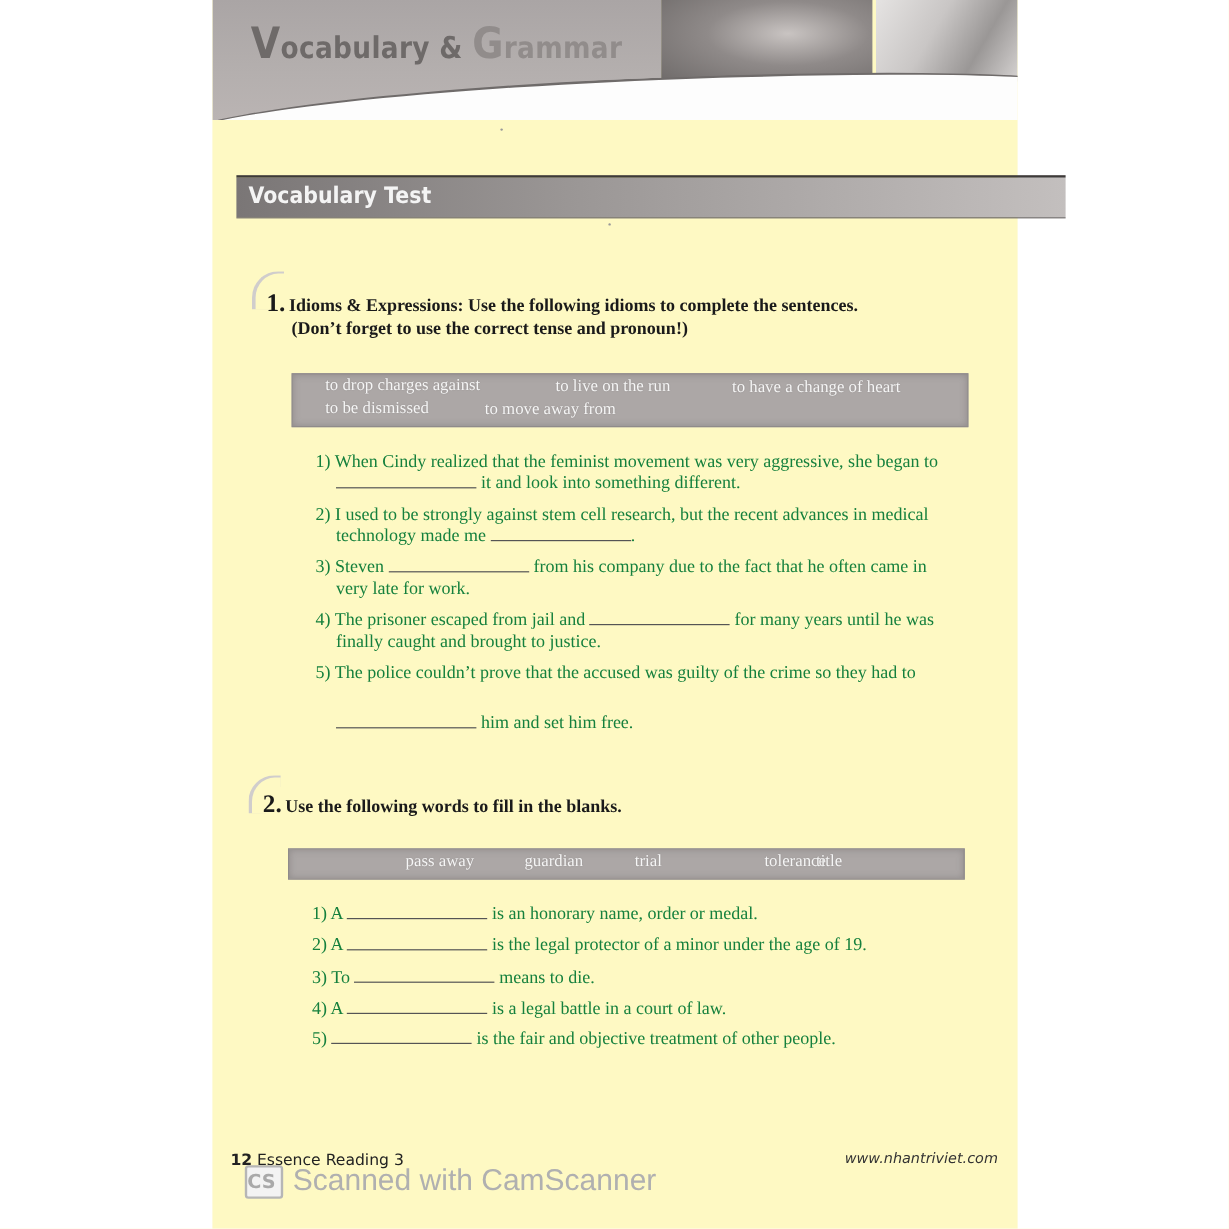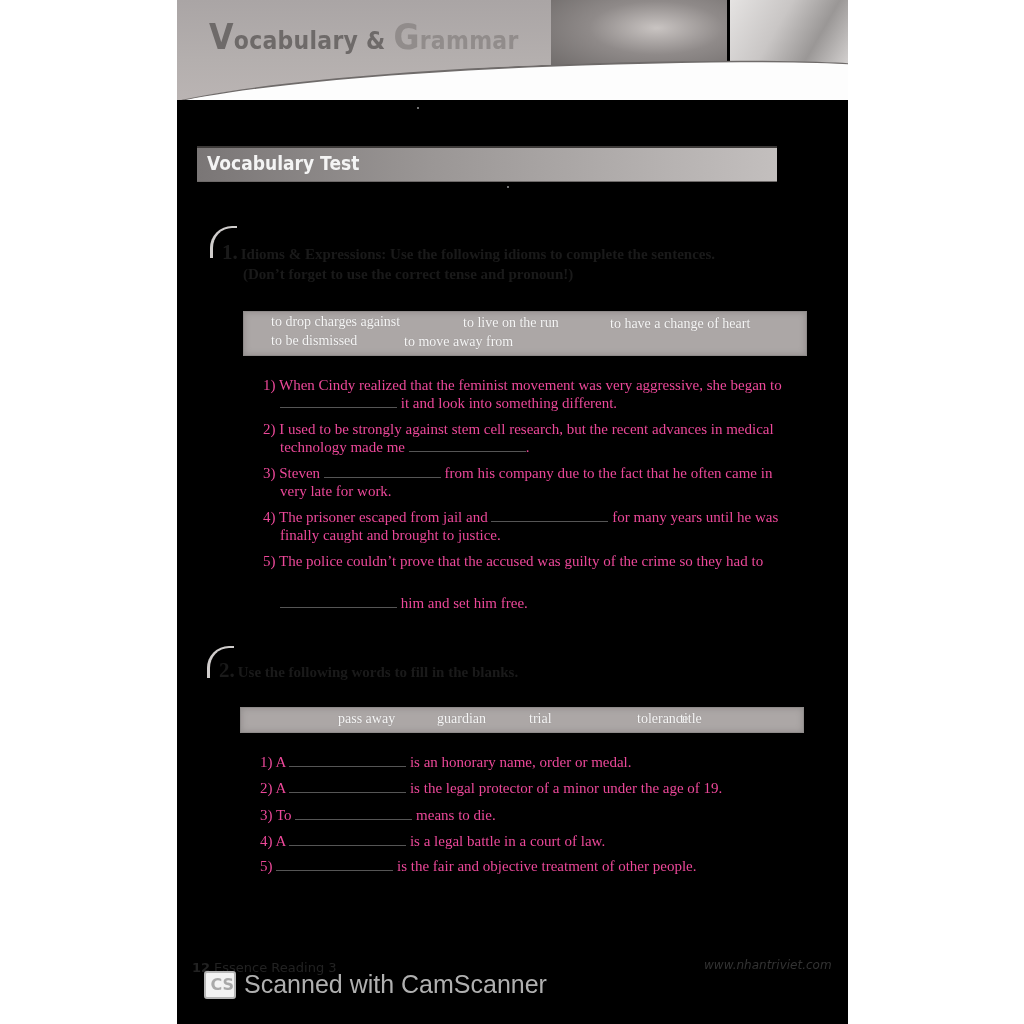--- a/index.html
+++ b/index.html
@@ -1,20 +1,20 @@
 <!DOCTYPE html>
 <html><head>
 <meta charset="utf-8">
 <style>
   html, body { margin: 0; padding: 0; }
   body {
     width: 1024px; height: 1024px; background: #ffffff; position: relative; overflow: hidden;
     font-family: "Liberation Serif", serif; color: #1a1a1a;
   }
-  .page { position: absolute; left: 177px; top: 0; width: 671px; height: 1024px; background: #000000; }
+  .page { position: absolute; left: 177px; top: 0; width: 671px; height: 1024px; background: #fef9c3; }
   .header-band {
     position: absolute; left: 0; top: 0; width: 671px; height: 100px; overflow: hidden;
   }
   .header-gray {
     position: absolute; left: 0; top: 0; width: 374px; height: 100px;
     background: linear-gradient(180deg, #aaa5a5 0%, #b4afae 60%, #bab4b3 100%);
   }
   .header-photo1 {
     position: absolute; left: 374px; top: 0; width: 176px; height: 70px;
     background: radial-gradient(ellipse at 60% 40%, #c9c4c2 0%, #8f8a89 45%, #6d6968 100%);
@@ -30,21 +30,21 @@
   }
   .header-title {
     position: absolute; left: 32px; top: 16px; font-family: "DejaVu Sans", sans-serif;
     font-weight: bold; font-size: 25px; color: #6e6a69; letter-spacing: 0.3px;
     transform: scaleX(0.88); transform-origin: left center; white-space: nowrap;
   }
   .header-title .big { font-size: 36px; }
   .header-title .g { color: #918c8b; }
 
   .section-bar {
-    position: absolute; left: 197px; top: 146px; width: 580px; height: 33px;
+    position: absolute; left: 197px; top: 146px; width: 691px; height: 33px;
     background: linear-gradient(90deg, #7a7676 0%, #9a9695 40%, #c3bfbe 100%);
     border-top: 2px solid #3d3a39; border-bottom: 1px solid #6e6a69;
   }
   .section-bar span {
     position: absolute; left: 10px; top: 4px; font-family: "DejaVu Sans", sans-serif; font-weight: bold;
     font-size: 19px; color: #f4f4f4; transform: scaleX(0.9); transform-origin: left center;
   }
 
   .ex-title { position: absolute; font-weight: bold; font-size: 15px; color: #1a1a1a; line-height: 19px; }
   .ex-num { font-size: 21px; font-weight: bold; margin-right: 3px; }
@@ -55,31 +55,31 @@
 
   .word-box {
     position: absolute; background: #aca7a6; border: 1px solid #8f8b8a;
     box-shadow: inset 0 0 6px rgba(90,86,85,0.35);
   }
   .word-box .w {
     position: absolute; color: #f6f6f6; font-size: 14px; white-space: nowrap;
     text-shadow: 0 0 1px #8a8584;
   }
 
-  .q { position: absolute; font-size: 15px; line-height: 18px; color: #ec4899; white-space: nowrap; }
+  .q { position: absolute; font-size: 15px; line-height: 18px; color: #15803d; white-space: nowrap; }
   .blank {
     display: inline-block; width: 117px; border-bottom: 1px solid #555; height: 12px; vertical-align: baseline;
   }
   .footer-page { position: absolute; left: 192px; top: 960px; font-family: "DejaVu Sans", sans-serif; font-size: 13px; color: #222; }
   .footer-page b { font-weight: bold; margin-right: 4px; }
   .footer-url { position: absolute; left: 704px; top: 958px; font-family: "DejaVu Sans", sans-serif; font-size: 12px; color: #333; font-style: italic; }
   .cs-watermark { position: absolute; left: 204px; top: 970px; display: flex; align-items: center; }
   .cs-logo {
     width: 28px; height: 24px; border: 2px solid #b6b6b6; border-radius: 3px; color: #a9a9a9;
-    font-family: "DejaVu Sans", sans-serif; font-weight: bold; font-size: 16px; line-height: 24px; text-align: right;
+    font-family: "DejaVu Sans", sans-serif; font-weight: bold; font-size: 16px; line-height: 24px; text-align: left;
     background: #f3f3f3;
   }
   .cs-text { font-family: "Liberation Sans", sans-serif; font-size: 25px; color: #b0b0b0; margin-left: 8px; }
   .speck { position: absolute; width: 2px; height: 2px; background: #999; border-radius: 1px; }
 </style>
 </head>
 <body>
 
 <div class="page">
   <div class="header-band">

